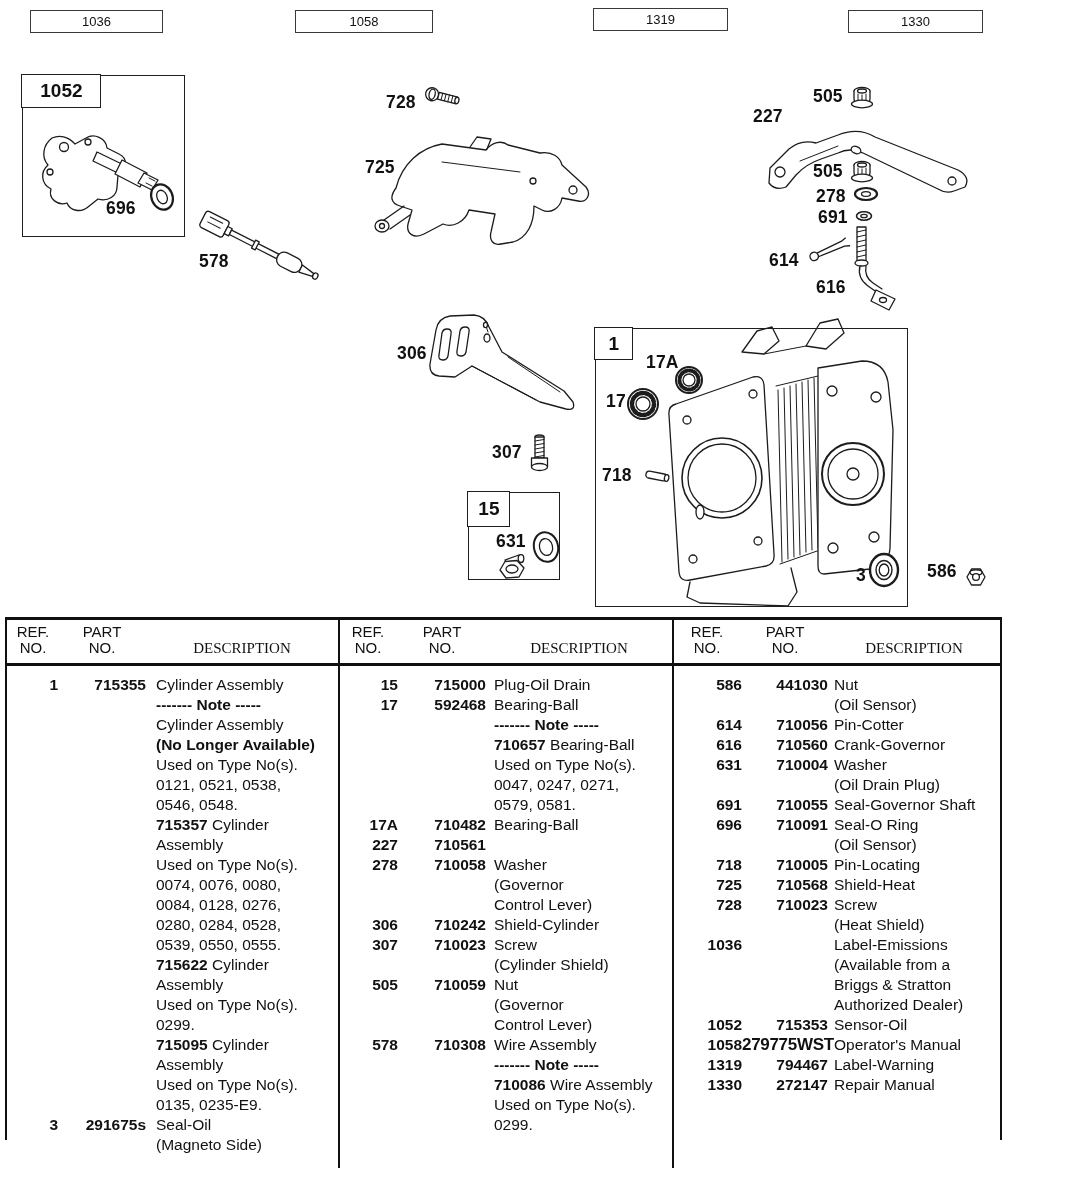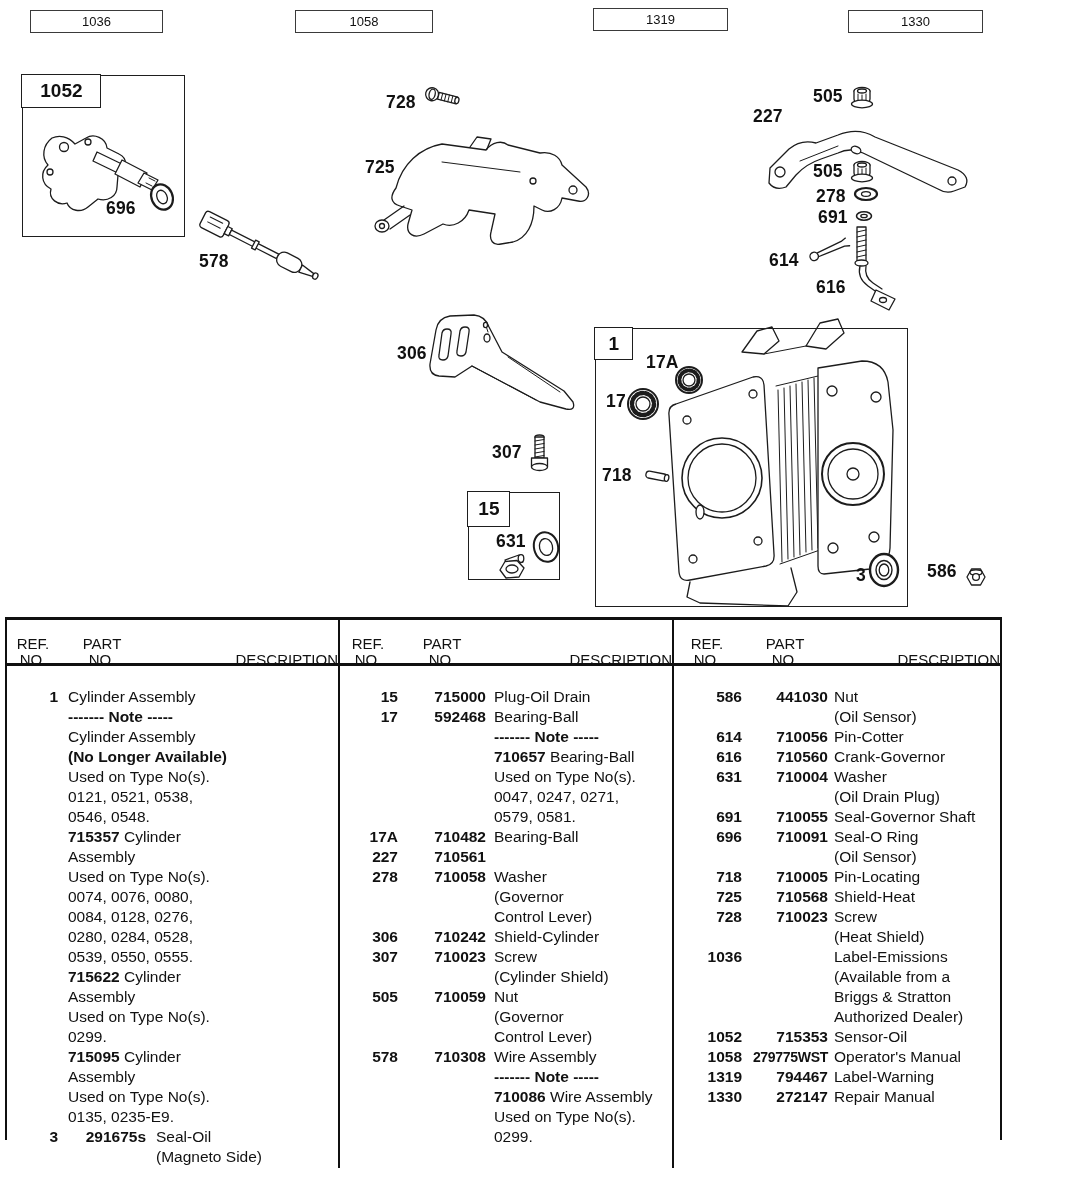--- a/index.html
+++ b/index.html
@@ -13,34 +13,34 @@
   .gbox { position:absolute; border:1.6px solid #1e1e1e; }
   .gbox .tag { position:absolute; left:-1.6px; top:-1.6px; border:1.6px solid #1e1e1e; background:#fff;
                display:flex; align-items:center; justify-content:center; font-weight:bold; }
 
   .callout { position:absolute; font-weight:bold; font-size:17.5px; letter-spacing:.2px; }
 
   svg.art { position:absolute; left:0; top:0; }
 
   .parts-table { position:absolute; left:0; top:617px; width:1073px; height:583px; font-size:15.5px; }
   .hline,.vline { position:absolute; background:#101010; }
-  .t-col { position:absolute; top:12px; }
+  .t-col { position:absolute; top:0; }
   .c0 { --refw:50px; --partw:88px; --descml:10px; left:8px;   width:330px; }
   .c1 { --refw:60px; --partw:88px; --descml:8px;  left:338px; width:334px; }
   .c2 { --refw:70px; --partw:86px; --descml:6px;  left:672px; width:328px; }
   .t-head { display:grid; grid-template-columns:var(--refw) var(--partw) 1fr; height:49px;
             padding-top:7px; font-size:15px; line-height:16px; }
   .th-ref,.th-part { text-align:center; }
-  .th-desc { text-align:right; padding-top:16px; }
+  .th-desc { text-align:center; padding-top:16px;font-family:Liberation Serif, serif; }
   .rows { padding-top:9px; }
   .t-row { display:grid; grid-template-columns:var(--refw) var(--partw) 1fr; line-height:20px; }
   .t-ref,.t-part { font-weight:bold; text-align:right; white-space:nowrap; }
   .t-desc { margin-left:var(--descml); white-space:nowrap; }
   .b { font-weight:bold; }
-  .condensed { font-size:14px; letter-spacing:-.3px; }
+  .condensed { font-size:17px; letter-spacing:-.3px; }
 </style>
 </head>
 <body>
 
 <div class="page">
 
   <div class="top-box" style="left:30px;top:10px;width:133px">1036</div>
   <div class="top-box" style="left:295px;top:10px;width:138px">1058</div>
   <div class="top-box" style="left:593px;top:8px;width:135px">1319</div>
   <div class="top-box" style="left:848px;top:10px;width:135px">1330</div>
@@ -268,20 +268,21 @@
         </div>
         <div class="th-part">
           <div>PART</div>
           <div>NO.</div>
         </div>
         <div class="th-desc">DESCRIPTION</div>
       </div>
       <div class="rows">
           <div class="t-row">
             <div class="t-ref">1</div>
+            <div class="t-part">715355</div>
             <div class="t-desc">
               <div class="t-line"><span>Cylinder Assembly</span></div>
               <div class="t-line"><span class="b">------- Note -----</span></div>
               <div class="t-line"><span>Cylinder Assembly</span></div>
               <div class="t-line"><span class="b">(No Longer Available)</span></div>
               <div class="t-line"><span>Used on Type No(s).</span></div>
               <div class="t-line"><span>0121, 0521, 0538,</span></div>
               <div class="t-line"><span>0546, 0548.</span></div>
               <div class="t-line"><span class="b">715357</span><span> Cylinder</span></div>
               <div class="t-line"><span>Assembly</span></div>

